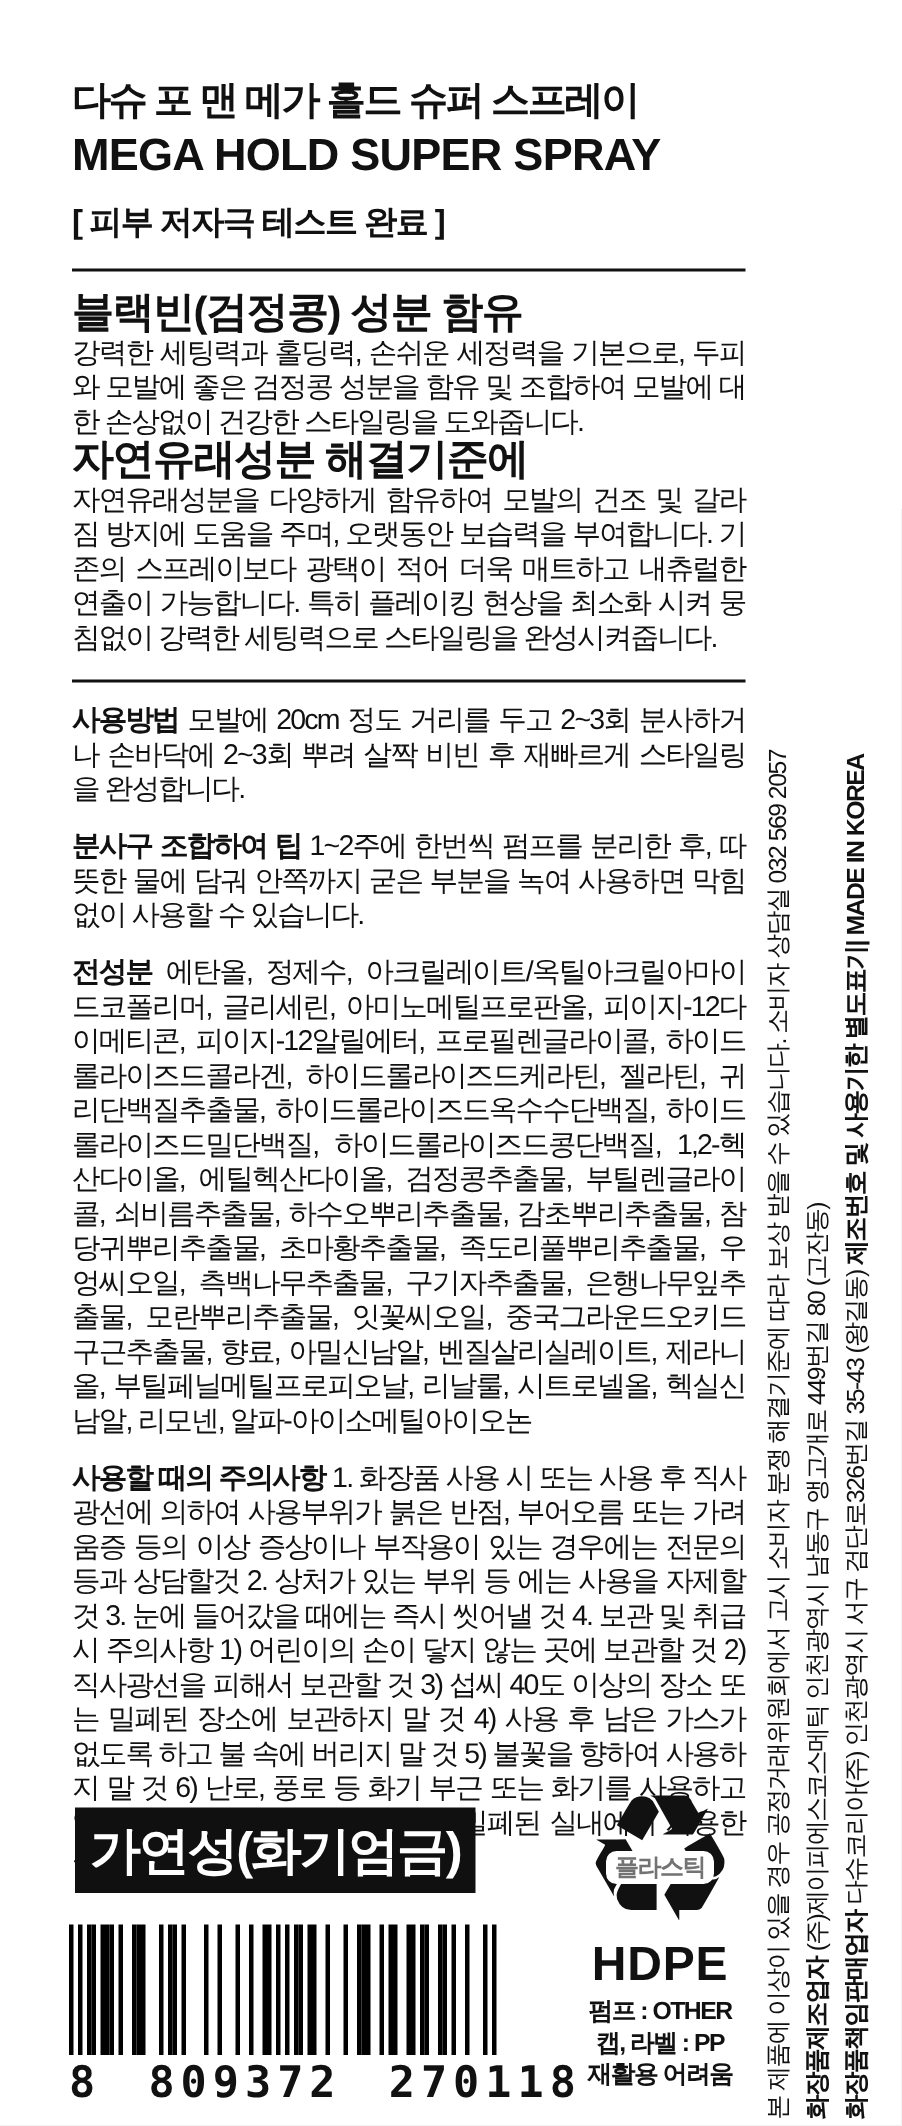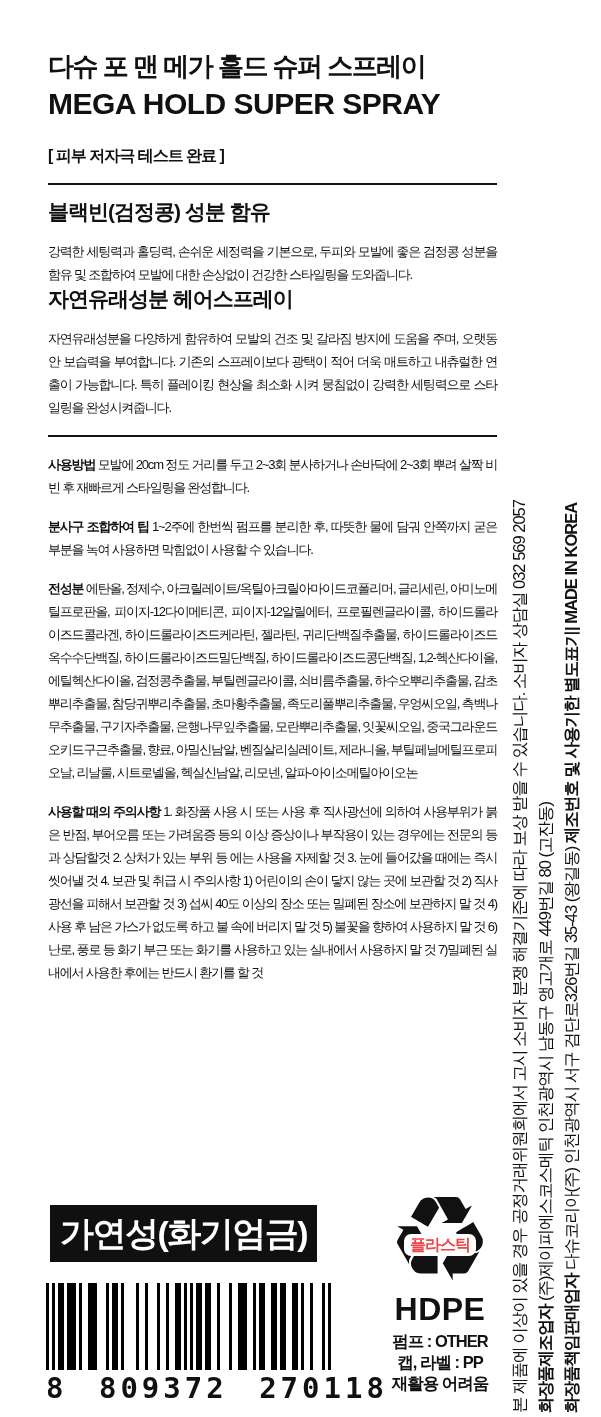--- a/index.html
+++ b/index.html
@@ -4,24 +4,24 @@
 <style>
   html,body{margin:0;padding:0;background:#e8e8e8;}
   .page{
     position:relative;width:601px;height:1417px;background:#ffffff;
     font-family:"Liberation Sans","DejaVu Sans",sans-serif;color:#111;
     overflow:hidden;margin:0 auto;
   }
   .content{position:absolute;left:48px;top:50px;width:449px;}
   .title-kr{font-size:26px;font-weight:800;letter-spacing:-1.5px;line-height:32px;}
   .title-en{font-size:30px;font-weight:800;letter-spacing:-0.5px;line-height:36px;margin-top:4px;}
-  .badge{font-size:16px;font-weight:700;letter-spacing:-1px;margin-top:24px;}
+  .badge{font-size:22px;font-weight:700;letter-spacing:-1px;margin-top:11px;}
   .rule{border:none;border-top:2.5px solid #111;margin:16px 0 14px 0;width:100%;}
-  .sec-head{font-size:21px;font-weight:800;letter-spacing:-1px;line-height:25px;margin:0 0 3px 0;}
-  .para{font-size:13px;line-height:23px;letter-spacing:-1.2px;text-align:justify;margin:16px 0 15px 0;word-break:break-all;}
+  .sec-head{font-size:28px;font-weight:800;letter-spacing:-1px;line-height:25px;margin:0 0 3px 0;}
+  .para{font-size:19px;line-height:23px;letter-spacing:-1.2px;text-align:justify;margin:4px 0 15px 0;word-break:break-all;}
   .para b{font-weight:700;}
   .para:last-child{margin-bottom:0;}
   
   .flammable{
     position:absolute;left:50px;top:1205px;width:267px;height:57px;background:#101010;color:#fff;
     display:flex;align-items:center;justify-content:center;
     font-size:34px;font-weight:700;letter-spacing:-1.5px;
   }
   
   .barcode{position:absolute;left:46px;top:1283px;width:292px;}
@@ -31,21 +31,21 @@
   .bc-digits{
     font-family:"DejaVu Sans Mono","Liberation Mono",monospace;
     font-size:29px;font-weight:600;letter-spacing:4px;word-spacing:10px;
     margin-top:1px;white-space:nowrap;
   }
   
   .recycle{position:absolute;left:360px;top:1183px;width:160px;text-align:center;}
   .tri{font-size:118px;line-height:112px;position:relative;font-family:"DejaVu Sans",sans-serif;}
   .pill{
     position:absolute;left:50%;top:62px;transform:translate(-50%,-50%);
-    background:#fff;color:#ef4444;font-size:16px;font-weight:800;letter-spacing:-1px;
+    background:#fff;color:#737373;font-size:16px;font-weight:800;letter-spacing:-1px;
     padding:2px 6px;border-radius:7px;line-height:18px;
   }
   .hdpe{font-size:32px;font-weight:800;letter-spacing:0.5px;line-height:36px;margin-top:-4px;}
   .rlines{margin-top:4px;}
   .rlines div{font-size:16.5px;font-weight:800;letter-spacing:-1px;line-height:21px;}
   
   .side-info{
     position:absolute;left:506px;top:1413px;width:1408px;
     transform:rotate(-90deg);transform-origin:0 0;
   }
@@ -63,21 +63,21 @@
     <div class="badge">[ 피부 저자극 테스트 완료 ]</div>
 
     <hr class="rule">
 
     <div>
       <h2 class="sec-head">블랙빈(검정콩) 성분 함유</h2>
       <p class="para">강력한 세팅력과 홀딩력, 손쉬운 세정력을 기본으로, 두피와 모발에 좋은 검정콩 성분을 함유 및 조합하여 모발에 대한 손상없이 건강한 스타일링을 도와줍니다.</p>
     </div>
 
     <div>
-      <h2 class="sec-head">자연유래성분 헤어스프레이</h2>
+      <h2 class="sec-head">자연유래성분 해결기준에</h2>
       <p class="para">자연유래성분을 다양하게 함유하여 모발의 건조 및 갈라짐 방지에 도움을 주며, 오랫동안 보습력을 부여합니다. 기존의 스프레이보다 광택이 적어 더욱 매트하고 내츄럴한 연출이 가능합니다. 특히 플레이킹 현상을 최소화 시켜 뭉침없이 강력한 세팅력으로 스타일링을 완성시켜줍니다.</p>
     </div>
 
     <hr class="rule">
 
     <p class="para"><b>사용방법</b><span> 모발에 20cm 정도 거리를 두고 2~3회 분사하거나 손바닥에 2~3회 뿌려 살짝 비빈 후 재빠르게 스타일링을 완성합니다.</span></p>
 
     <p class="para"><b>분사구 조합하여 팁</b><span> 1~2주에 한번씩 펌프를 분리한 후, 따뜻한 물에 담궈 안쪽까지 굳은 부분을 녹여 사용하면 막힘없이 사용할 수 있습니다.</span></p>
 
     <p class="para"><b>전성분</b><span> 에탄올, 정제수, 아크릴레이트/옥틸아크릴아마이드코폴리머, 글리세린, 아미노메틸프로판올, 피이지-12다이메티콘, 피이지-12알릴에터, 프로필렌글라이콜, 하이드롤라이즈드콜라겐, 하이드롤라이즈드케라틴, 젤라틴, 귀리단백질추출물, 하이드롤라이즈드옥수수단백질, 하이드롤라이즈드밀단백질, 하이드롤라이즈드콩단백질, 1,2-헥산다이올, 에틸헥산다이올, 검정콩추출물, 부틸렌글라이콜, 쇠비름추출물, 하수오뿌리추출물, 감초뿌리추출물, 참당귀뿌리추출물, 초마황추출물, 족도리풀뿌리추출물, 우엉씨오일, 측백나무추출물, 구기자추출물, 은행나무잎추출물, 모란뿌리추출물, 잇꽃씨오일, 중국그라운드오키드구근추출물, 향료, 아밀신남알, 벤질살리실레이트, 제라니올, 부틸페닐메틸프로피오날, 리날룰, 시트로넬올, 헥실신남알, 리모넨, 알파-아이소메틸아이오논</span></p>

